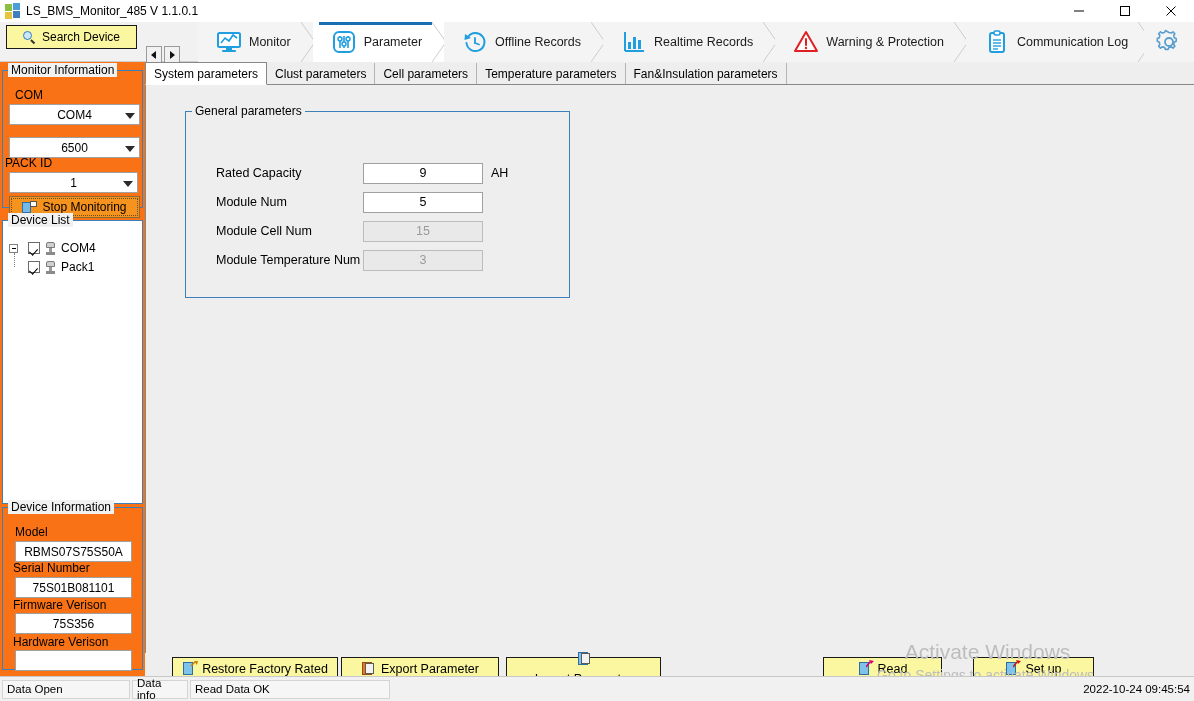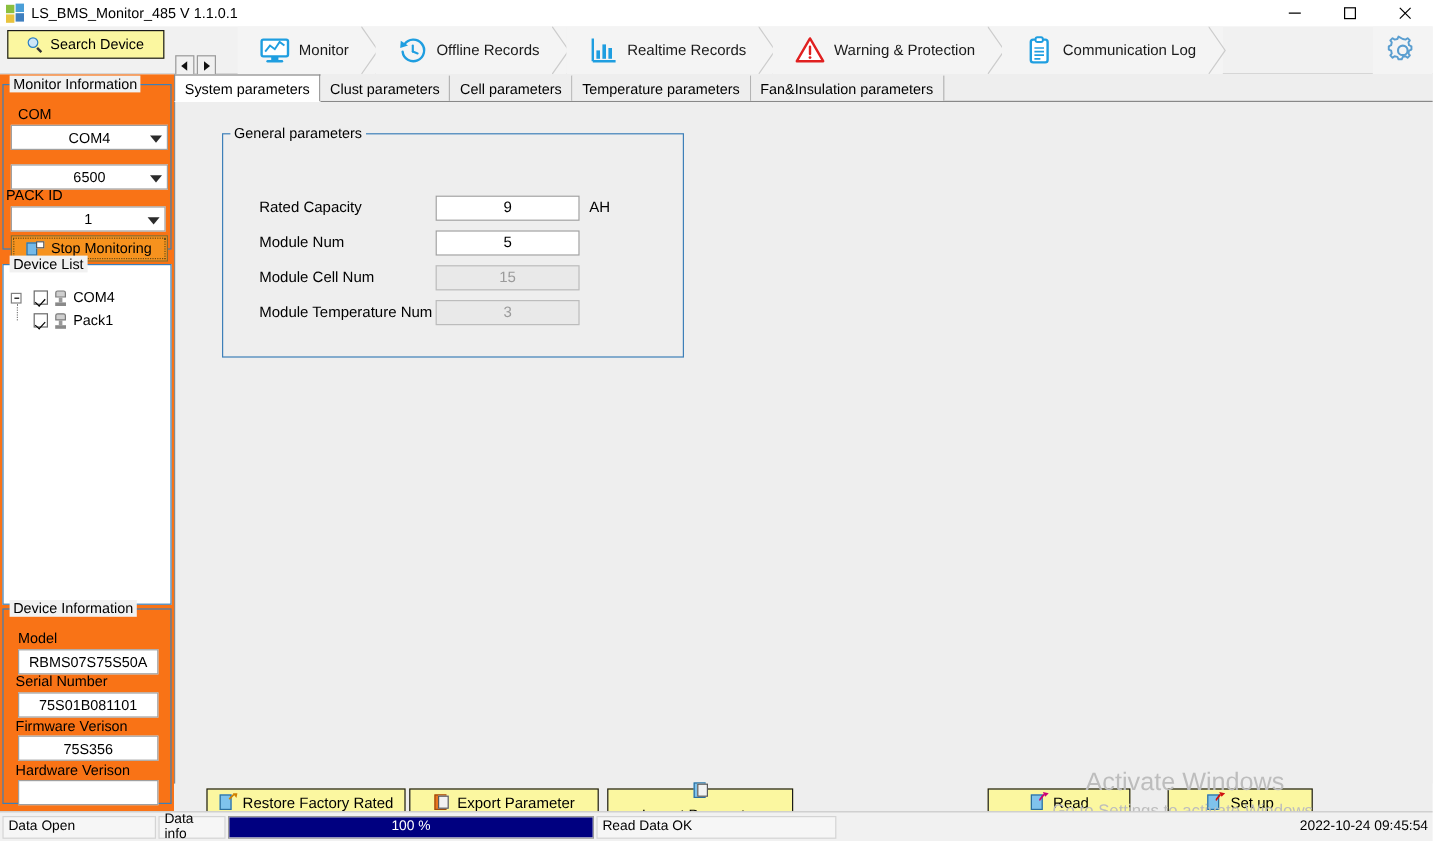--- a/index.html
+++ b/index.html
@@ -324,20 +324,35 @@
           <polyline points="5,14 9,9 13,12 17,6 21,9" fill="none" stroke="#1f9ee0" stroke-width="1.6"></polyline>
           <rect x="10" y="18" width="6" height="3" fill="#1f9ee0"></rect>
           <rect x="6" y="21" width="14" height="2" rx="1" fill="#1f9ee0"></rect>
         </svg>
         <span>Monitor</span>
         <svg class="chev" viewBox="0 0 24 40" preserveAspectRatio="none">
             <polyline points="0,0 14,20 0,40" fill="none" stroke="#cccccc" stroke-width="1"></polyline>
           </svg>
       </div>
 
+      <div class="rtab active">
+        <svg class="ico" viewBox="0 0 26 26">
+          <rect x="3" y="3" width="20" height="20" rx="5" fill="#fff" stroke="#1f9ee0" stroke-width="2"></rect>
+          <line x1="9" y1="7" x2="9" y2="19" stroke="#1f9ee0" stroke-width="1.6"></line>
+          <line x1="13" y1="7" x2="13" y2="19" stroke="#1f9ee0" stroke-width="1.6"></line>
+          <line x1="17" y1="7" x2="17" y2="19" stroke="#1f9ee0" stroke-width="1.6"></line>
+          <circle cx="9" cy="10" r="2" fill="#fff" stroke="#1f9ee0" stroke-width="1.5"></circle>
+          <circle cx="13" cy="15" r="2" fill="#fff" stroke="#1f9ee0" stroke-width="1.5"></circle>
+          <circle cx="17" cy="10" r="2" fill="#fff" stroke="#1f9ee0" stroke-width="1.5"></circle>
+        </svg>
+        <span>Parameter</span>
+        <svg class="chev" viewBox="0 0 24 40" preserveAspectRatio="none">
+            <polyline points="0,0 14,20 0,40" fill="none" stroke="#cccccc" stroke-width="1"></polyline>
+          </svg>
+      </div>
 
       <div class="rtab">
         <svg class="ico" viewBox="0 0 26 26">
           <path d="M6 8 A9 9 0 1 1 4.5 14" fill="none" stroke="#1f9ee0" stroke-width="2" stroke-linecap="round"></path>
           <polygon points="3,5 9,9 2.5,11" fill="#1f9ee0"></polygon>
           <line x1="13" y1="9" x2="13" y2="14" stroke="#1f9ee0" stroke-width="1.8" stroke-linecap="round"></line>
           <line x1="13" y1="14" x2="17" y2="15.5" stroke="#1f9ee0" stroke-width="1.8" stroke-linecap="round"></line>
         </svg>
         <span>Offline Records</span>
         <svg class="chev" viewBox="0 0 24 40" preserveAspectRatio="none">
@@ -586,23 +601,19 @@
     <div id="wm2">Go to Settings to activate Windows.</div>
   </div>
 
   <div id="statusbar">
     <div class="scell" id="s-dataopen">
       <span>Data Open</span>
     </div>
     <div class="scell" id="s-datainfo">
       <span>Data info</span>
     </div>
-    <div class="scell" id="s-progress">
-      <span class="bar" id="progress-fill" style="width: 100%;"></span>
-      <span class="ptext">100 %</span>
-    </div>
     <div class="scell" id="s-msg">
       <span>Read Data OK</span>
     </div>
     <div id="s-time">2022-10-24 09:45:54</div>
   </div>
 
 </div>
 
 </body></html>

